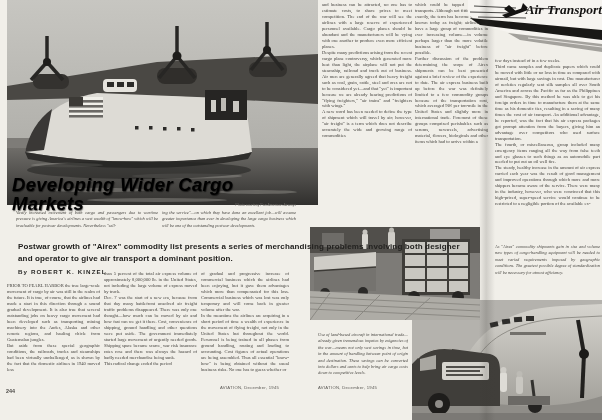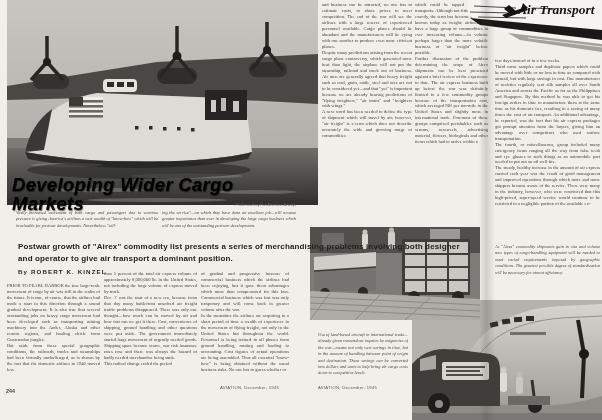--- a/index.html
+++ b/index.html
@@ -19,21 +19,21 @@
   #deck{position:absolute;left:18px;top:241px;width:444px;
      font:700 8px/1.45 "Liberation Sans",sans-serif;color:#232220;letter-spacing:.15px;}
   #byline{position:absolute;left:18px;top:269px;
      font:700 6.2px/1 "Liberation Sans",sans-serif;color:#2a2927;letter-spacing:1.1px;}
   #page-number{position:absolute;left:6px;top:389px;
      font:700 5.4px/1 "Liberation Sans",sans-serif;color:#4a4845;}
   .footer{position:absolute;top:386px;font:400 4.2px/1 "Liberation Sans",sans-serif;
      color:#5a5854;letter-spacing:.3px;}
   #banner{position:absolute;left:468px;top:0;width:134px;height:58px;}
   #banner-title{position:absolute;left:518px;top:3px;width:84px;overflow:hidden;white-space:nowrap;
-     font:italic 700 13.5px/1.1 "Liberation Serif",serif;color:#131211;}
+     font:italic 700 13.5px/1.1 "Liberation Serif",serif;color:#131211;text-align:right;}
   #gutter{position:absolute;left:479px;top:0;width:16px;height:420px;pointer-events:none;
      background:linear-gradient(90deg,rgba(60,58,54,0) 0%,rgba(60,58,54,.18) 45%,rgba(255,255,255,0) 100%);}
 </style>
 </head>
 <body>
 
 <div id="spread">
 
   <div class="photo" style="left:412px;top:300px;width:190px;height:120px;">
     <svg width="190" height="120" viewBox="0 0 190 120">

